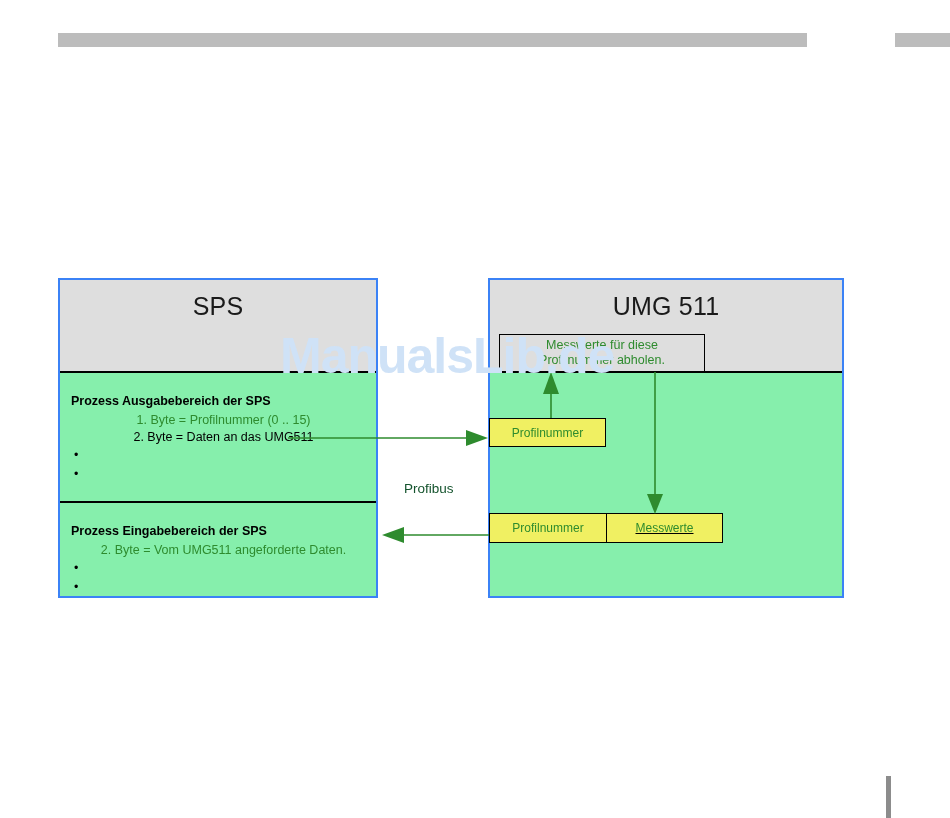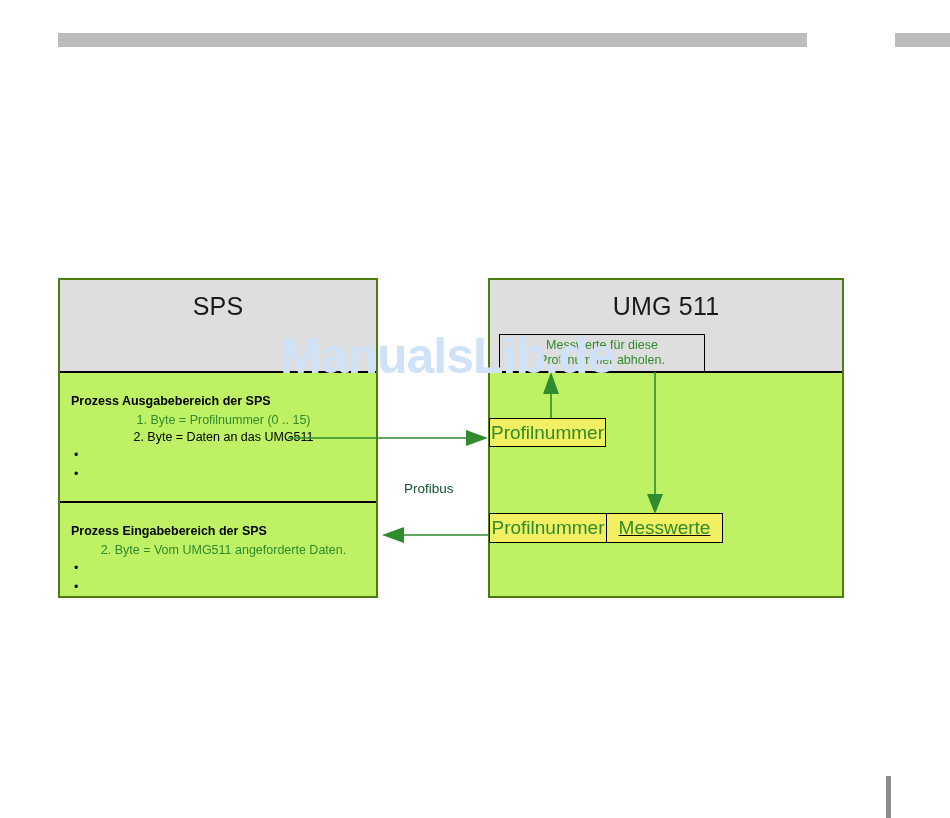--- a/index.html
+++ b/index.html
@@ -61,22 +61,22 @@
     position: absolute;
     left: 0;
     top: 0;
     width: 950px;
     height: 818px;
   }
 
   .device-box {
     position: absolute;
     box-sizing: border-box;
-    border: 2px solid #4d7c0f;
-    background: #bef264;
+    border: 2px solid #3b82f6;
+    background: #86efac;
     z-index: 10;
   }
   .device-header {
     box-sizing: border-box;
     background: #dedede;
     border-bottom: 2px solid #000000;
     position: relative;
     display: flex;
     align-items: flex-start;
     justify-content: center;
@@ -163,21 +163,21 @@
     position: absolute;
     box-sizing: border-box;
     border: 1.5px solid #000000;
     background: #f0f062;
     z-index: 22;
     display: flex;
     align-items: center;
     justify-content: center;
   }
   .sub-box span {
-    font-size: 19px;
+    font-size: 12px;
     color: #2e8b2e;
     white-space: nowrap;
   }
   #sub-profil-top  { left: 489px; top: 418px; width: 117px; height: 29px; }
   #sub-profil-bot  { left: 489px; top: 513px; width: 118px; height: 30px; }
   #sub-messwerte   { left: 606px; top: 513px; width: 117px; height: 30px; text-decoration: underline; }
 
   
   .profibus-label {
     position: absolute;

